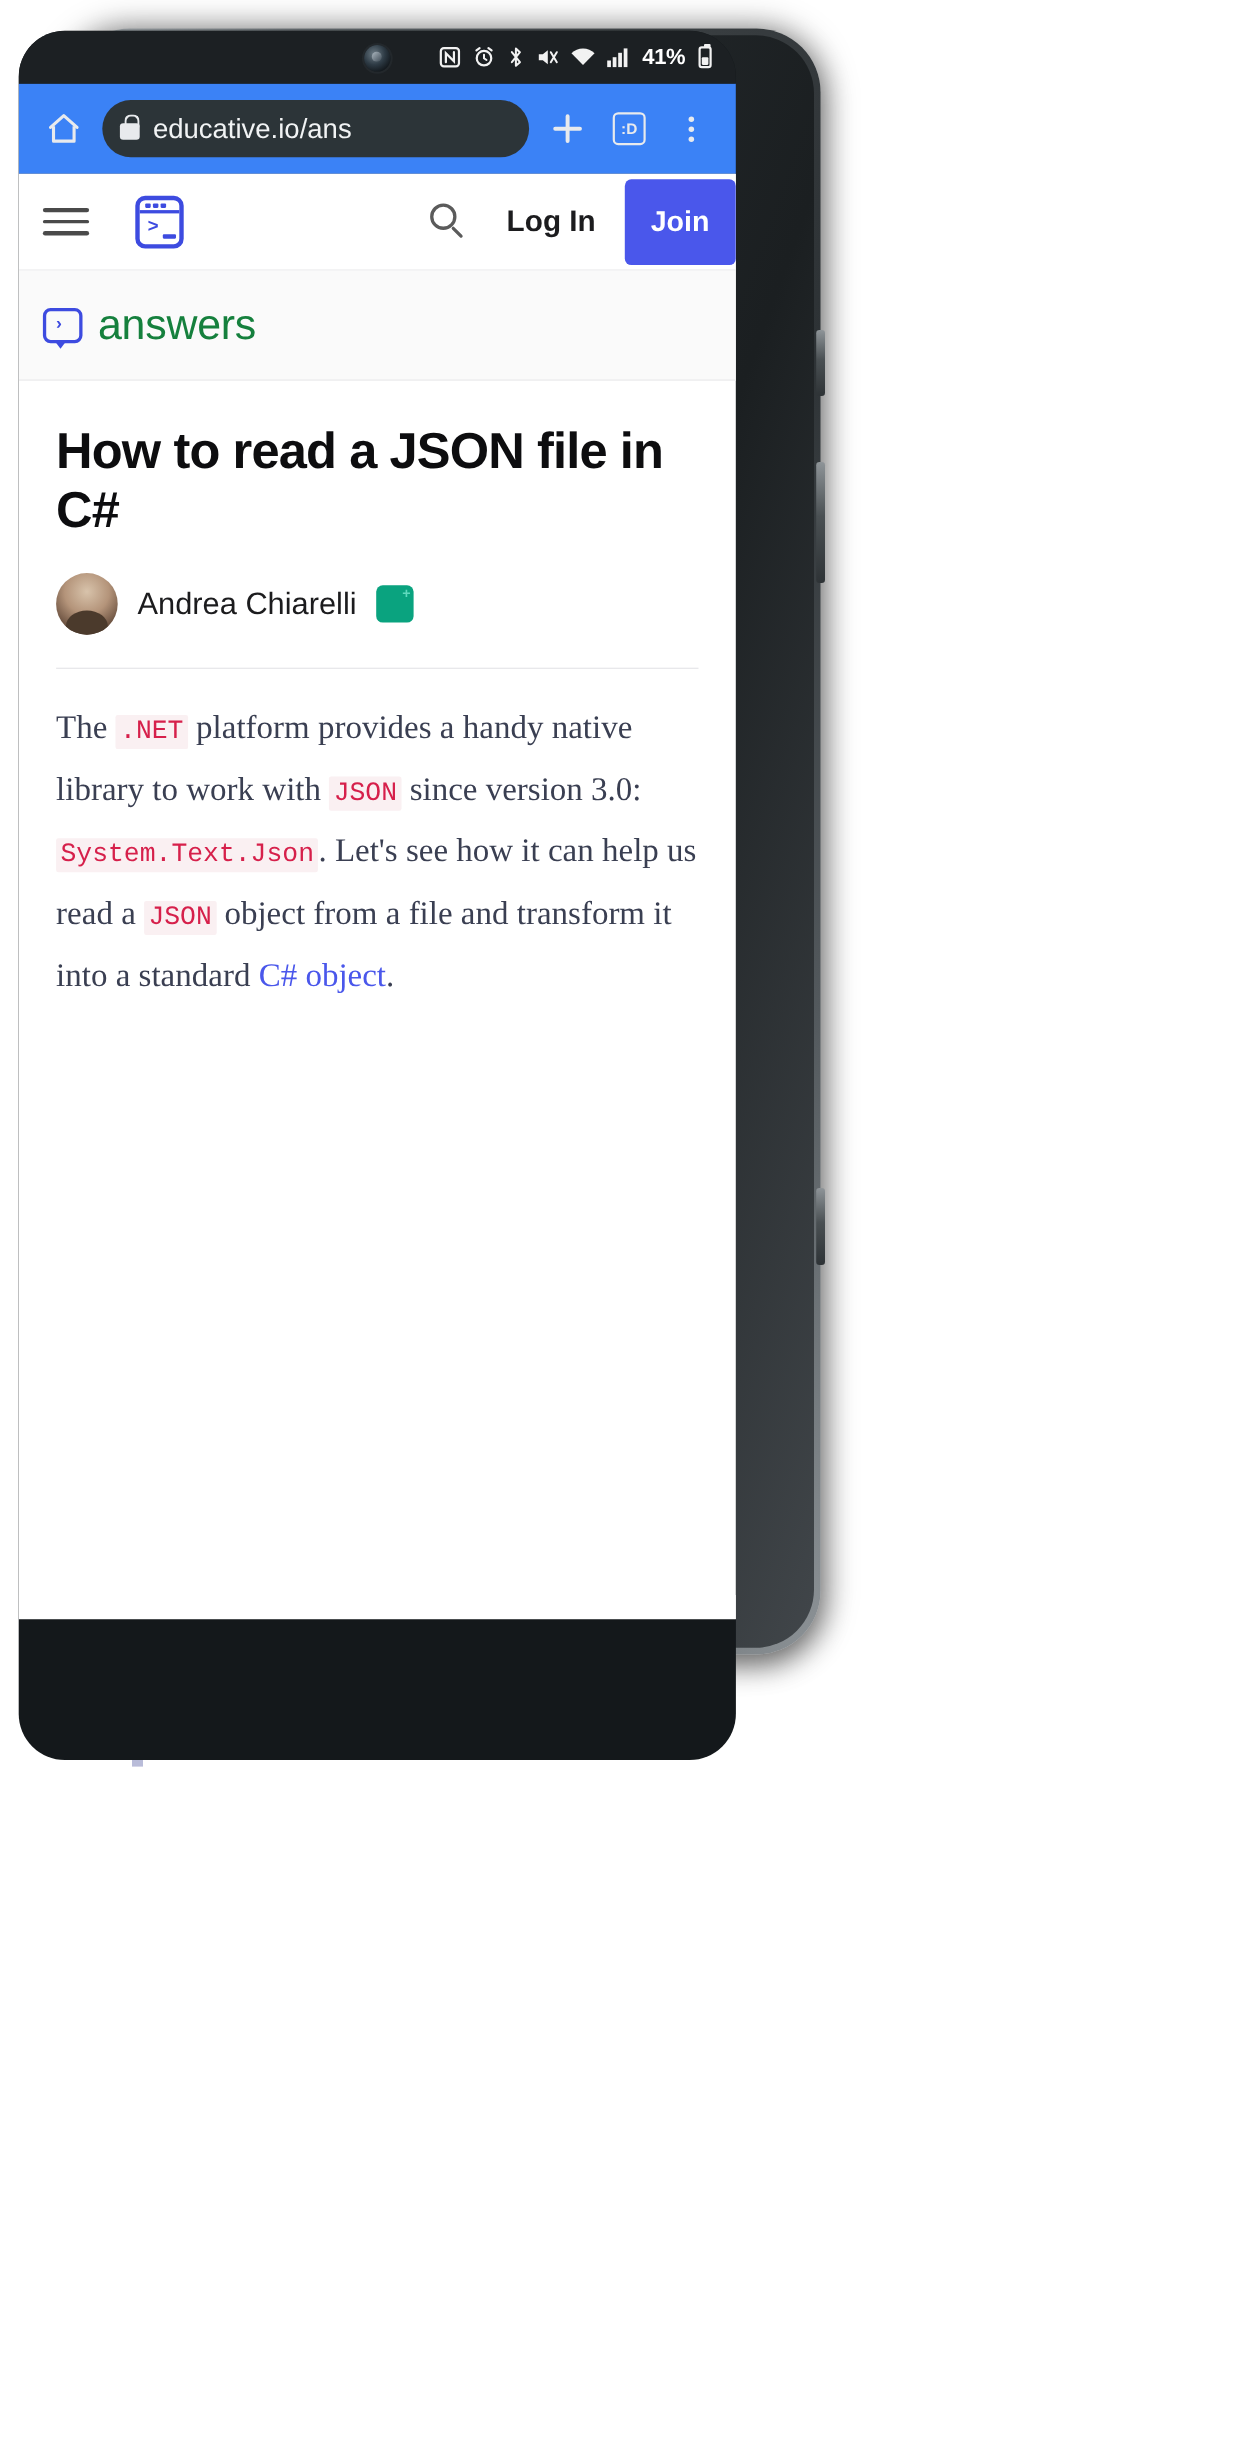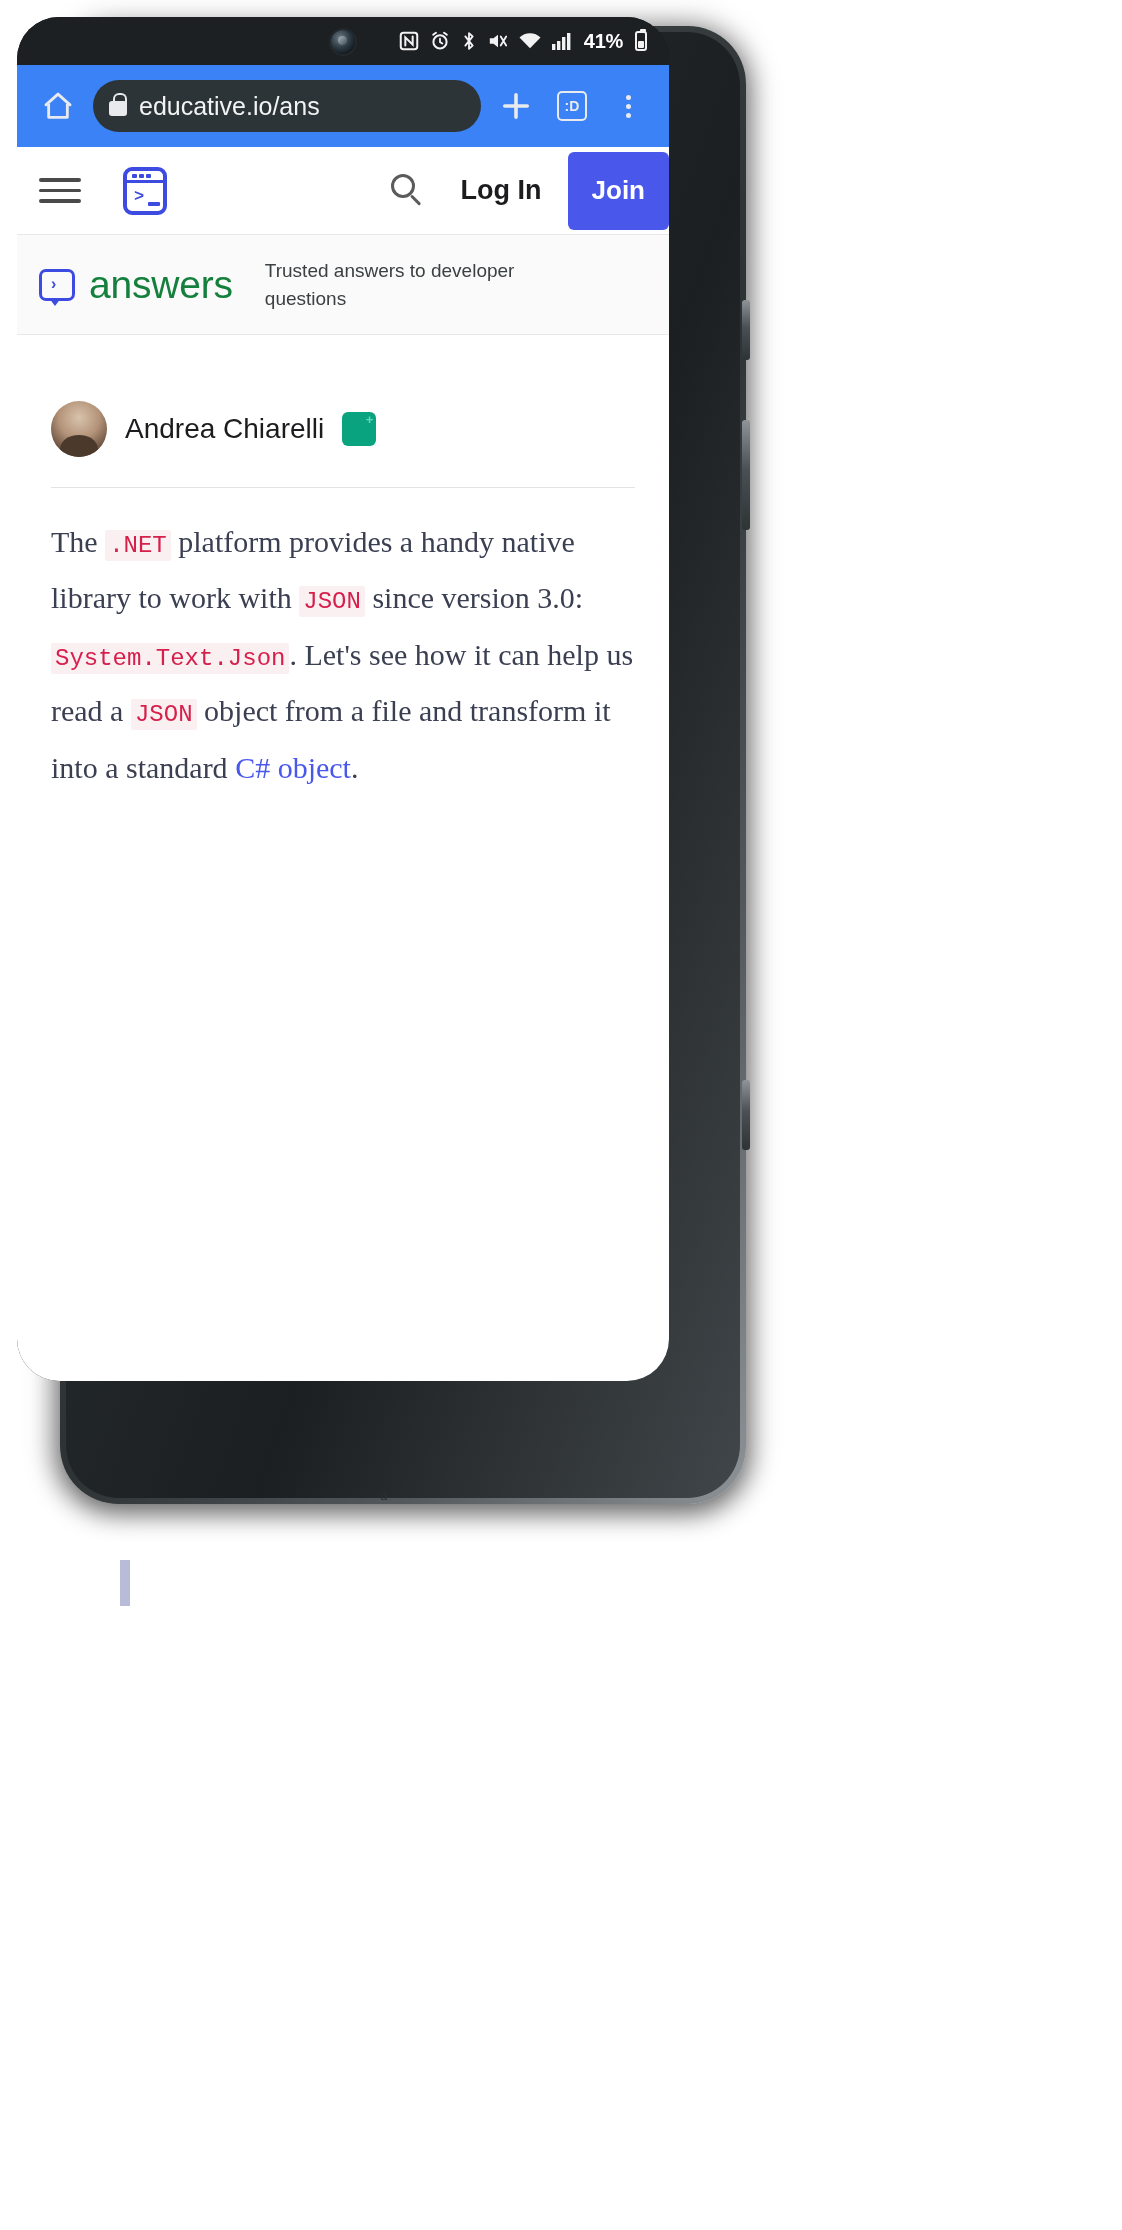--- a/index.html
+++ b/index.html
@@ -33,22 +33,22 @@
     box-shadow: 0 8px 26px rgba(0,0,0,0.45);
   }
   .phone-frame-inner {
     position: absolute;
     left: 6px; top: 6px; right: 6px; bottom: 6px;
     border-radius: 53px;
     background: linear-gradient(110deg,#3c4144 0%, #23282b 35%, #1b1f21 60%, #41464a 100%);
   }
   .phone-screen {
     position: absolute;
-    left: 17px; top: 17px;
-    width: 652px; height: 1364px;
+    left: 17px; top: 28px;
+    width: 652px; height: 1572px;
     border-radius: 42px;
     overflow: hidden;
     background: #14181b;
   }
   
   .side-btn {
     position: absolute;
     background: linear-gradient(180deg,#8e9498,#4a5053 45%,#2e3336);
     border-radius: 3px;
   }
@@ -436,24 +436,24 @@
         <span class="login-link">Log In</span>
 
         <span class="join-btn">Join</span>
       </div>
 
       <div class="answers-bar">
         <span class="ans-logo">
             <span class="chev">›</span>
           </span>
         <span class="ans-word">answers</span>
-        <span class="ans-tag">Trusted answers to developer questions</span>
       </div>
 
       <div class="article">
+        <h1 class="art-title">How to read a JSON file in C#</h1>
 
         <div class="byline">
           <span class="avatar"></span>
           <span class="author">Andrea Chiarelli</span>
           <span class="badge-sq"></span>
         </div>
 
         <div class="divider"></div>
 
         <p class="body-text"><span>The </span><code class="inline">.NET</code><span> platform provides a handy native library to work with </span><code class="inline">JSON</code><span> since version 3.0: </span><code class="inline">System.Text.Json</code><span>. Let's see how it can help us read a </span><code class="inline">JSON</code><span> object from a file and transform it into a standard </span><a class="link" href="#">C# object</a><span>.</span></p>

